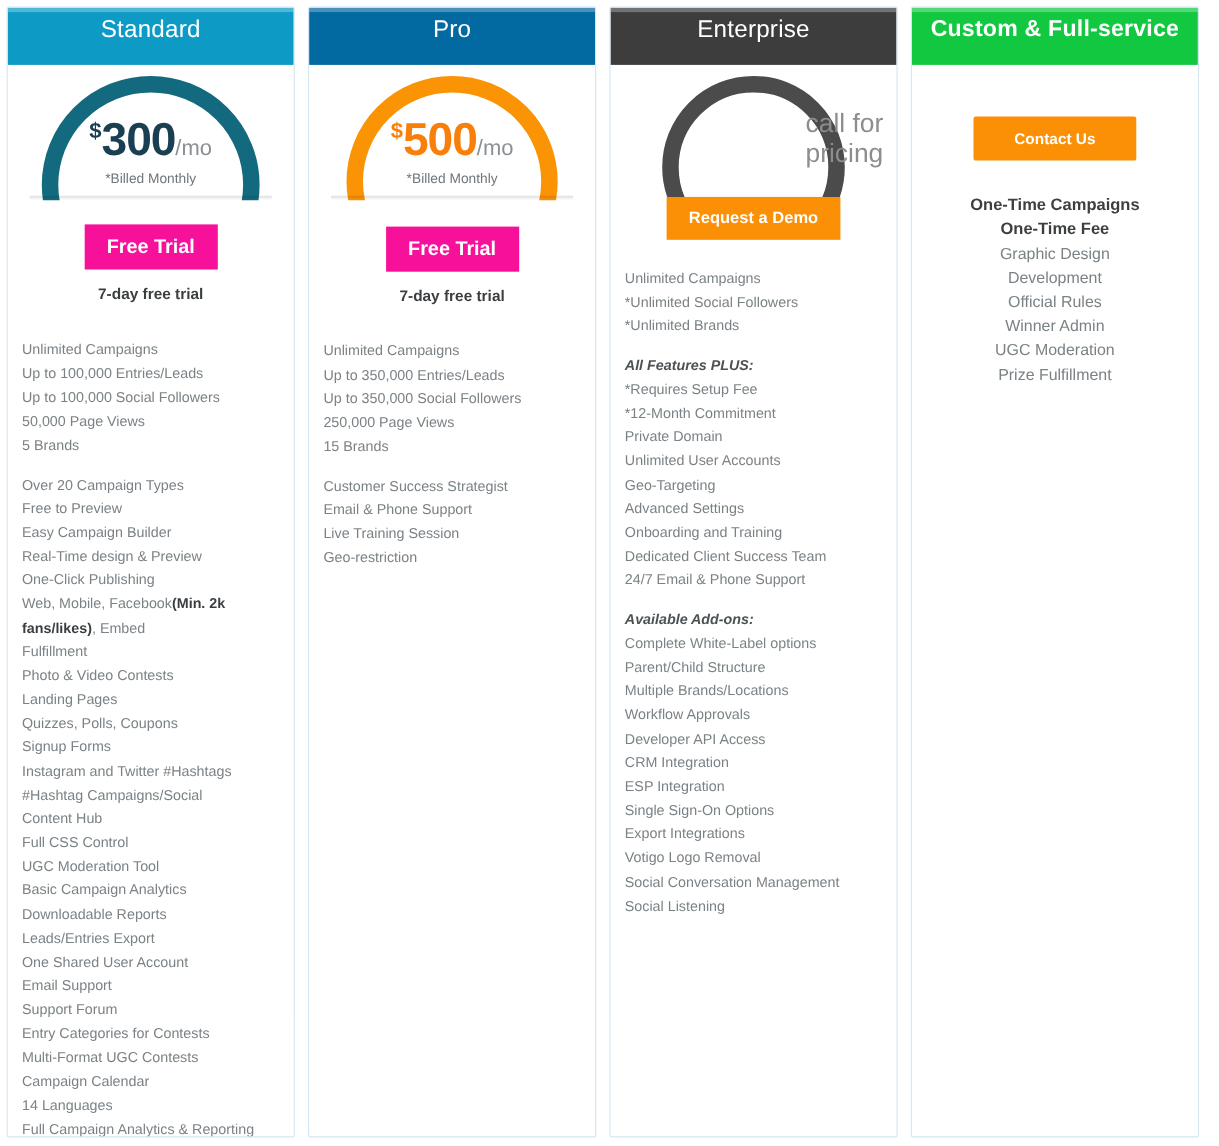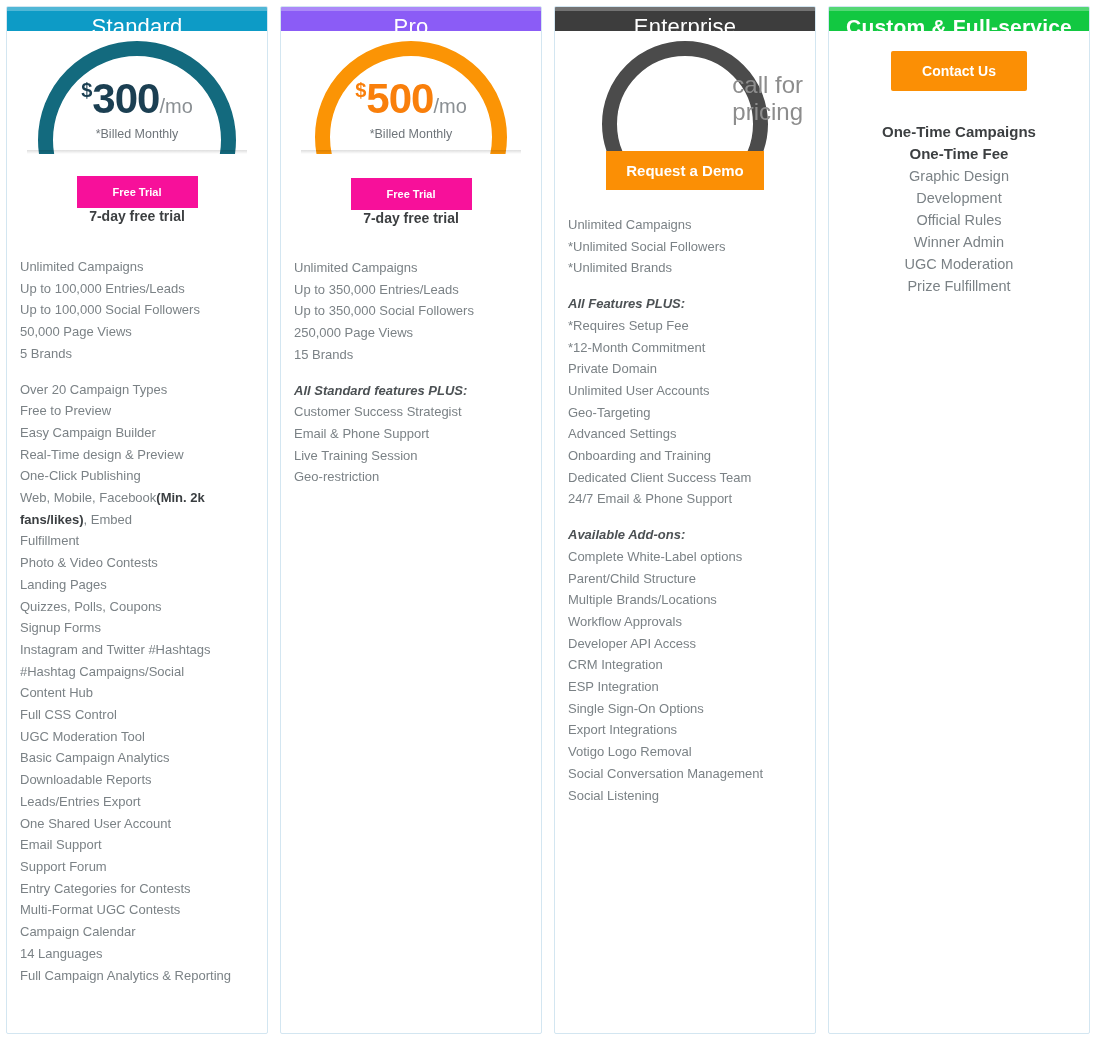--- a/index.html
+++ b/index.html
@@ -28,38 +28,38 @@
     width: 262px;
     flex: 0 0 262px;
     background: #ffffff;
     border: 1px solid #d3e6f1;
     border-radius: 2px;
     box-sizing: border-box;
     height: 1028px;
     overflow: hidden;
   }
   .col-header {
-    height: 24px;
+    height: 52px;
     line-height: 40px;
     text-align: center;
     color: #ffffff;
     font-size: 22px;
     letter-spacing: 0.2px;
     position: relative;
     overflow: hidden;
   }
   .col-header::after {
     content: "";
     position: absolute;
     left: 0; right: 0; top: 0;
     height: 4px;
     background: rgba(255,255,255,0.28);
   }
   .hdr-standard { background: #0d9bc6; }
-  .hdr-pro      { background: #8b5cf6; }
+  .hdr-pro      { background: #0369a1; }
   .hdr-ent      { background: #3d3d3d; }
   .hdr-custom   { background: #12c841; font-weight: bold; font-size: 21px; }
 
   
   .arc-wrap {
     position: relative;
     height: 115px;
     margin: 8px 12px 0 12px;
     overflow: hidden;
   }
@@ -132,45 +132,46 @@
     display: inline-block;
     color: #ffffff;
     font-weight: bold;
     text-align: center;
     border: 0;
     cursor: pointer;
     font-family: "Liberation Sans", sans-serif;
   }
   .cta-pink {
     background: #f7109a;
-    font-size: 11px;
+    font-size: 18px;
     padding: 10px 0;
     width: 121px;
     margin-top: 22px;
   }
   .cta-pink.pro { margin-top: 24px; }
   .cta-orange-ent {
     background: #fb8f05;
     font-size: 15px;
     padding: 11px 18px;
     width: 158px;
   }
   .cta-orange-custom {
     background: #fb8f05;
     font-size: 14px;
     padding: 12px 0;
-    width: 136px;
-    margin-top: 20px;
+    width: 148px;
+    margin-top: 47px;
     border-radius: 2px;
   }
   .trial-note {
     text-align: center;
     font-size: 14px;
     font-weight: bold;
     color: #3c3f41;
+    margin-top: 14px;
   }
 
   
   .features {
     padding: 0 13px;
     font-size: 13px;
     line-height: 21.7px;
     color: #7b8286;
   }
   .features.standard { margin-top: 32px; }
@@ -276,21 +277,20 @@
     </div>
     <div class="trial-note">7-day free trial</div>
 
     <div class="features pro">
         <div class="feature">Unlimited Campaigns</div>
         <div class="feature">Up to 350,000 Entries/Leads</div>
         <div class="feature">Up to 350,000 Social Followers</div>
         <div class="feature">250,000 Page Views</div>
         <div class="feature">15 Brands</div>
         <div class="feature spacer">&nbsp;</div>
-        <div class="feature section">All Standard features PLUS:</div>
         <div class="feature">Customer Success Strategist</div>
         <div class="feature">Email &amp; Phone Support</div>
         <div class="feature">Live Training Session</div>
         <div class="feature">Geo-restriction</div>
       </div>
   </div>
 
   <div class="col">
     <div class="col-header hdr-ent">Enterprise</div>
 

